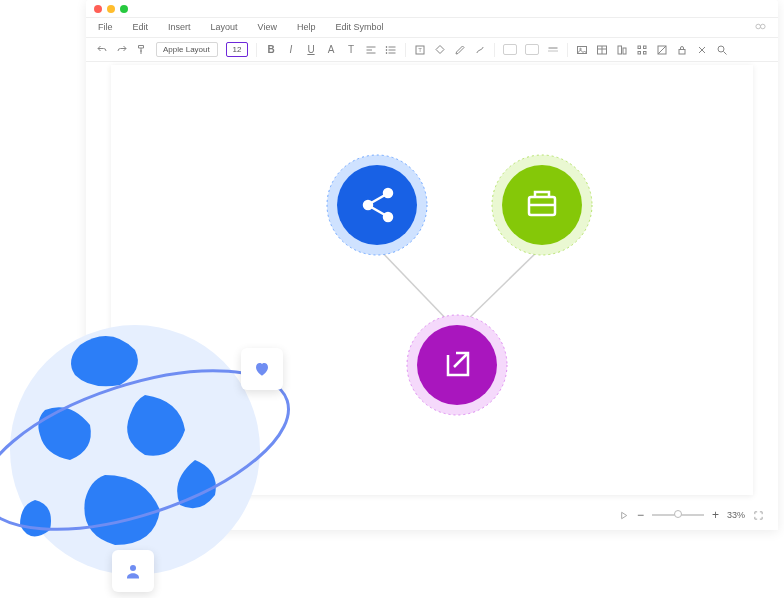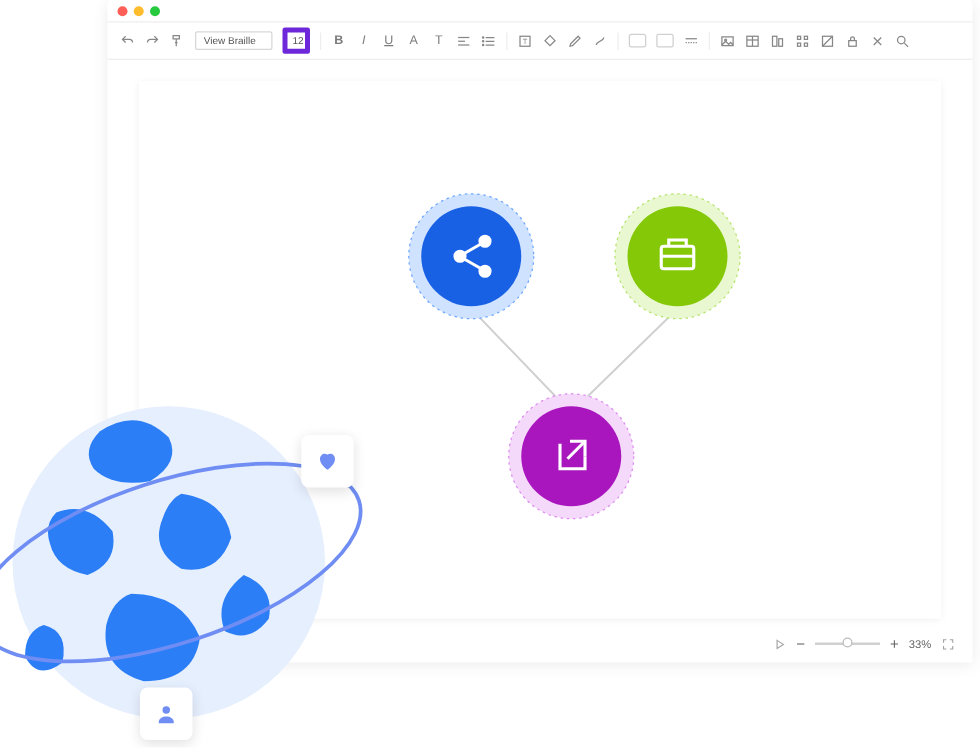--- a/index.html
+++ b/index.html
@@ -72,21 +72,21 @@
     border-radius: 2px;
     font-size: 8px;
     color: #555;
     padding: 2px 6px;
     width: 62px;
     white-space: nowrap;
     overflow: hidden;
     text-overflow: ellipsis;
   }
   .size-select {
-    border: 4px solid #6d28d9;
+    border: 1px solid #6d28d9;
     border-radius: 2px;
     font-size: 8px;
     color: #555;
     padding: 2px 4px;
     width: 22px;
     text-align: center;
   }
   .sep { width: 1px; height: 14px; background: #eee; }
   .bold { font-weight: bold; }
   .italic { font-style: italic; }
@@ -157,34 +157,48 @@
 <body>
 
 <div class="window">
 
   <div class="titlebar">
     <span class="tl red"></span>
     <span class="tl yellow"></span>
     <span class="tl green"></span>
   </div>
 
+  <div class="menubar">
+    <span>File</span>
+    <span>Edit</span>
+    <span>Insert</span>
+    <span>Layout</span>
+    <span>View</span>
+    <span>Help</span>
+    <span>Edit Symbol</span>
+    <span class="spacer"></span>
+    <svg class="extra-icon" viewBox="0 0 24 24" fill="none" stroke="#888" stroke-width="2">
+        <circle cx="7" cy="12" r="5"></circle>
+        <circle cx="17" cy="12" r="5"></circle>
+      </svg>
+  </div>
 
   <div class="toolbar">
     <svg class="ticon" viewBox="0 0 24 24" fill="none" stroke="#555" stroke-width="2">
         <path d="M9 14L4 9l5-5"></path>
         <path d="M4 9h11a5 5 0 015 5v0"></path>
       </svg>
     <svg class="ticon" viewBox="0 0 24 24" fill="none" stroke="#555" stroke-width="2">
         <path d="M15 14l5-5-5-5"></path>
         <path d="M20 9H9a5 5 0 00-5 5v0"></path>
       </svg>
     <svg class="ticon" viewBox="0 0 24 24" fill="none" stroke="#555" stroke-width="2">
         <path d="M5 3h10v5H5zM10 8v12M8 14h4"></path>
       </svg>
-    <div class="font-select">View Braille</div>
+    <div class="font-select">Apple Layout</div>
     <div class="size-select">12</div>
     <span class="sep"></span>
     <span class="ticon bold" style="font-size:10px;color:#444">B</span>
     <span class="ticon italic" style="font-size:10px;color:#444">I</span>
     <span class="ticon underline" style="font-size:10px;color:#444">U</span>
     <span class="ticon" style="font-size:10px;color:#444">A</span>
     <span class="ticon" style="font-size:10px;color:#444">T</span>
     <svg class="ticon" viewBox="0 0 24 24" stroke="#555" stroke-width="2">
         <line x1="3" y1="6" x2="21" y2="6"></line>
         <line x1="3" y1="12" x2="14" y2="12"></line>

